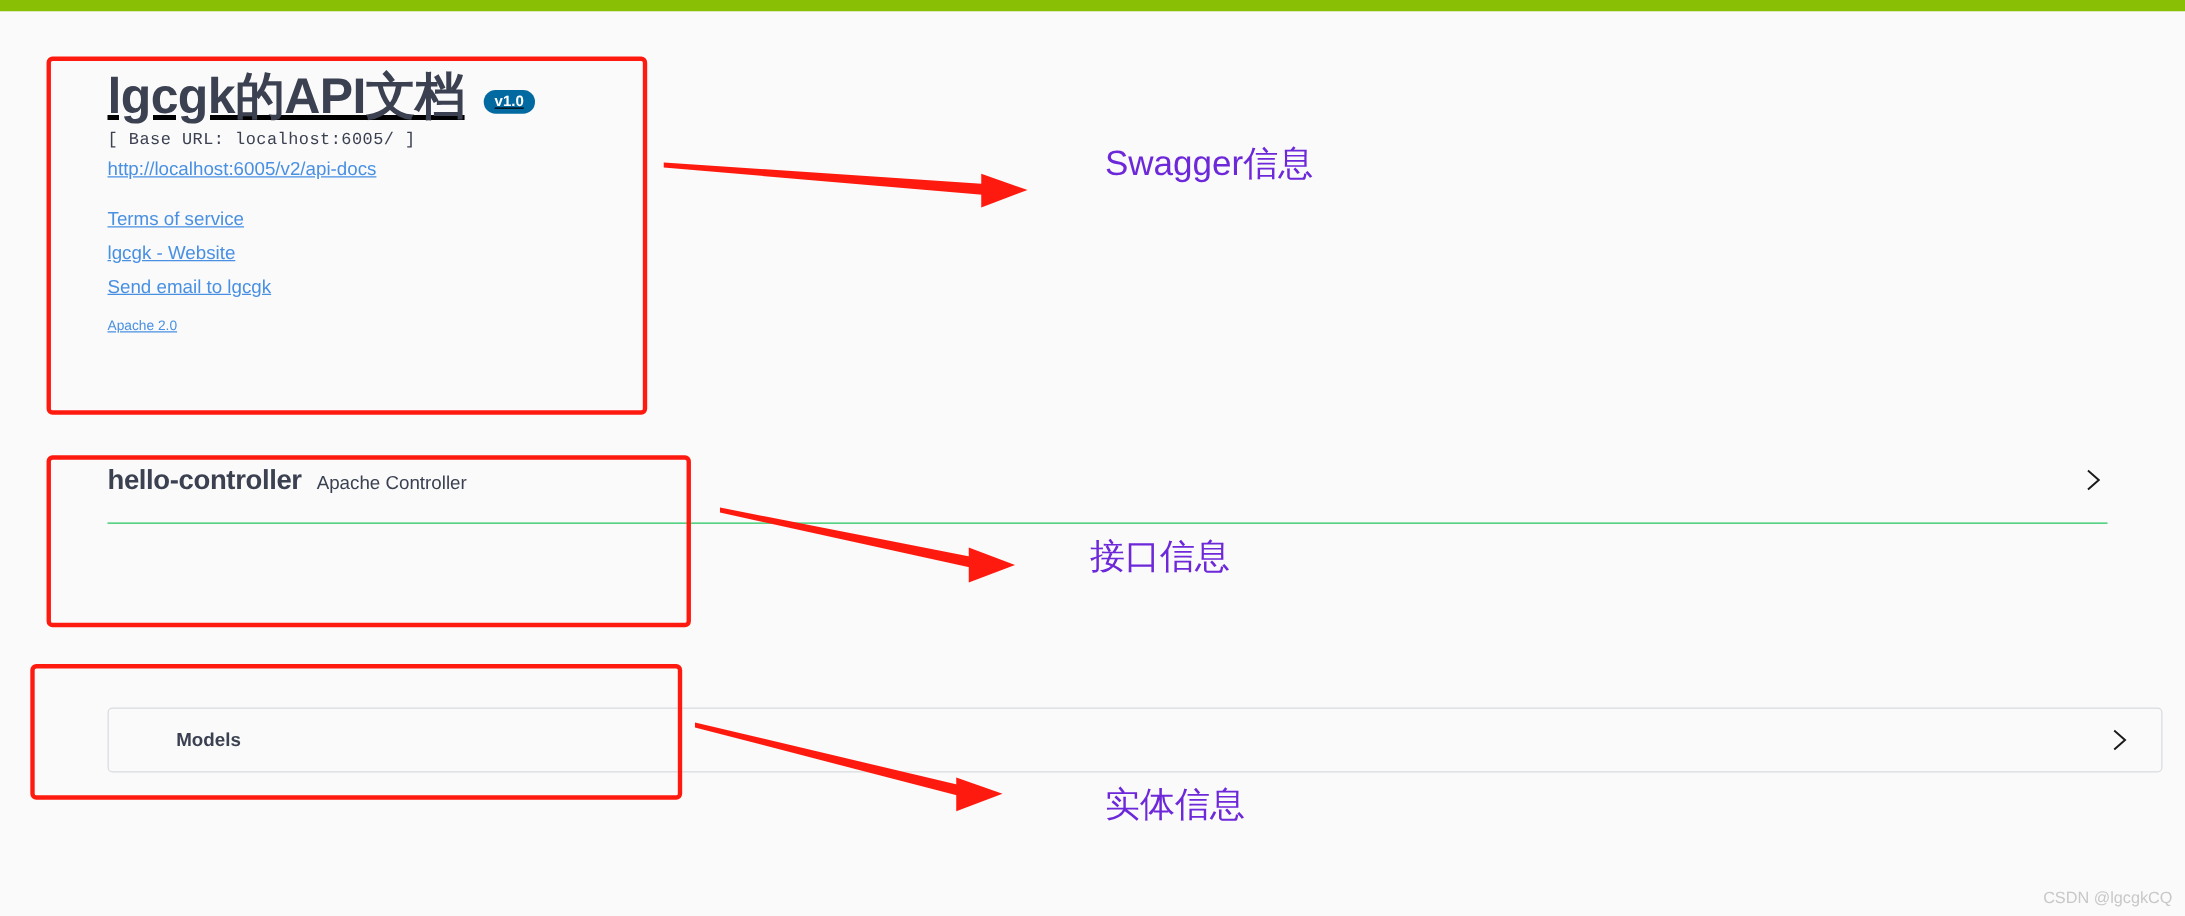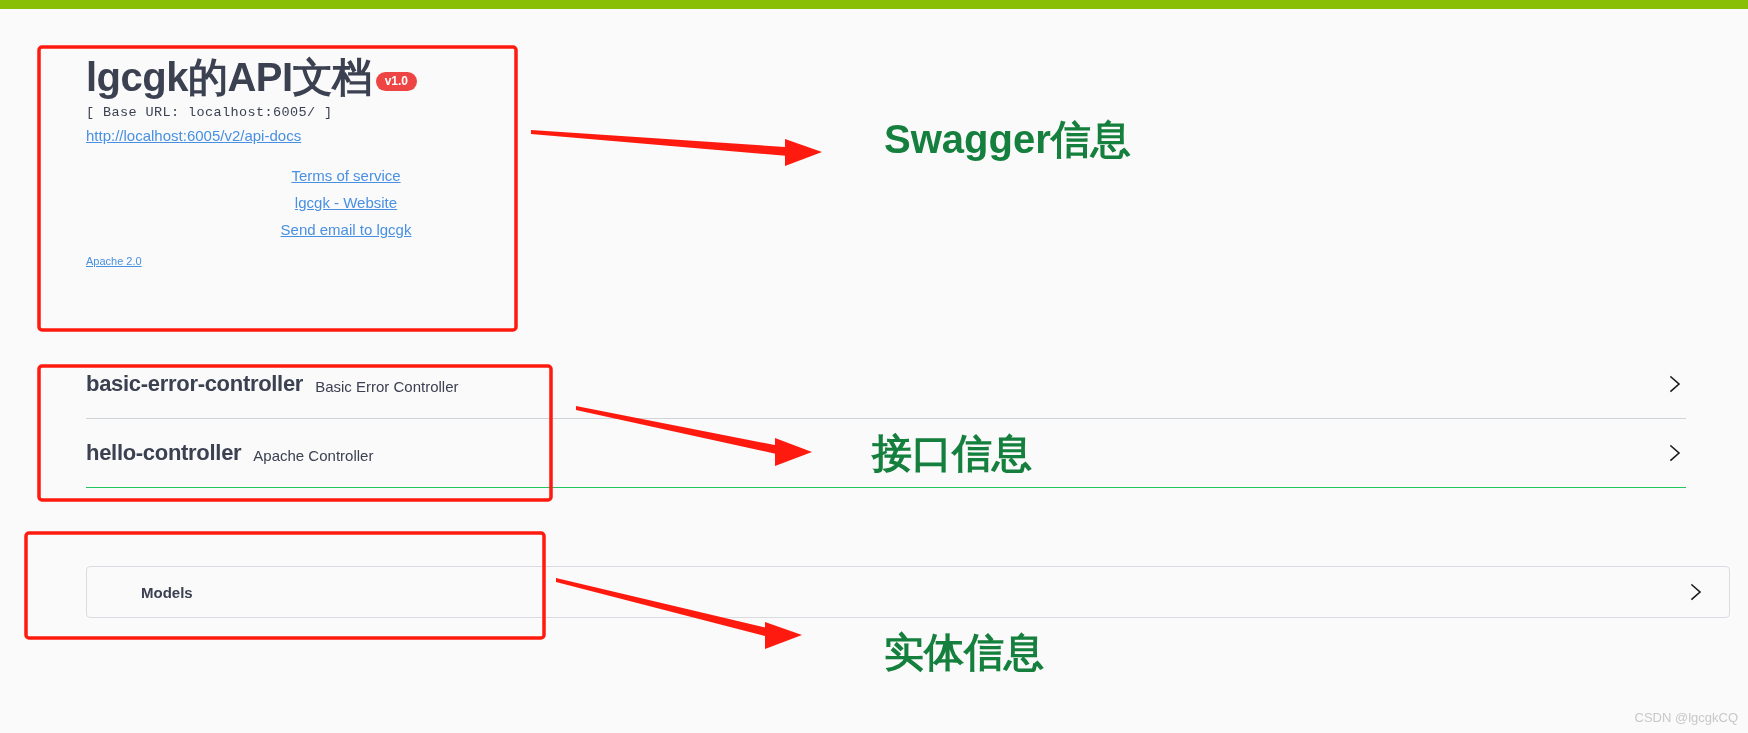--- a/index.html
+++ b/index.html
@@ -28,33 +28,34 @@
   
   .info-block {
     position: absolute;
     left: 86px;
     top: 56px;
     width: 520px;
   }
   .title-row {
     display: flex;
     align-items: center;
-    gap: 4px;
+    gap: 15px;
     white-space: nowrap;
+    text-decoration: underline;
   }
   .api-title {
     font-size: 40px;
     font-weight: bold;
     color: #3b4151;
     letter-spacing: -0.5px;
     line-height: 1.05;
   }
   .version-badge {
     display: inline-block;
-    background: #ef4444;
+    background: #0369a1;
     color: #ffffff;
     font-size: 12px;
     font-weight: bold;
     border-radius: 57px;
     padding: 3px 9px 4px 9px;
     line-height: 1;
     position: relative;
     top: 4px;
   }
   .base-url {
@@ -77,21 +78,20 @@
   }
   .link-list {
     margin-top: 22px;
   }
   .info-link {
     display: block;
     font-size: 15px;
     color: #4990e2;
     text-decoration: underline;
     margin-bottom: 10px;
-    text-align: center;
   }
   .license-link {
     display: block;
     font-size: 11px;
     color: #4990e2;
     text-decoration: underline;
     margin-top: 17px;
   }
 
   
@@ -166,25 +166,24 @@
   
   .overlay {
     position: absolute;
     left: 0; top: 0;
     width: 1748px;
     height: 733px;
     pointer-events: none;
   }
   .anno-text {
     position: absolute;
-    color: #15803d;
-    font-size: 40px;
+    color: #6d28d9;
+    font-size: 28px;
     white-space: nowrap;
     font-family: "Liberation Sans", sans-serif;
-    font-weight: bold;
   }
   .anno-swagger { left: 884px; top: 112px; }
   .anno-api     { left: 872px; top: 426px; }
   .anno-entity  { left: 884px; top: 625px; }
 
   
   .watermark {
     position: absolute;
     right: 10px;
     bottom: 8px;
@@ -207,29 +206,20 @@
   <div class="link-list">
     <a class="info-link" href="#">Terms of service</a>
     <a class="info-link" href="#">lgcgk - Website</a>
     <a class="info-link" href="#">Send email to lgcgk</a>
   </div>
   <a class="license-link" href="#">Apache 2.0</a>
 </div>
 
 <div class="tag-section">
 
-  <div class="tag-row">
-    <span class="tag-name">basic-error-controller</span>
-    <span class="tag-desc">Basic Error Controller</span>
-    <span class="chevron">
-      <svg width="22" height="22" viewBox="0 0 22 22">
-        <polyline points="7,4 15,11 7,18" fill="none" stroke="#1a1a1a" stroke-width="1.6" stroke-linecap="square" stroke-linejoin="miter"></polyline>
-      </svg>
-    </span>
-  </div>
 
   <div class="tag-row last">
     <span class="tag-name">hello-controller</span>
     <span class="tag-desc">Apache Controller</span>
     <span class="chevron">
       <svg width="22" height="22" viewBox="0 0 22 22">
         <polyline points="7,4 15,11 7,18" fill="none" stroke="#1a1a1a" stroke-width="1.6" stroke-linecap="square" stroke-linejoin="miter"></polyline>
       </svg>
     </span>
   </div>

